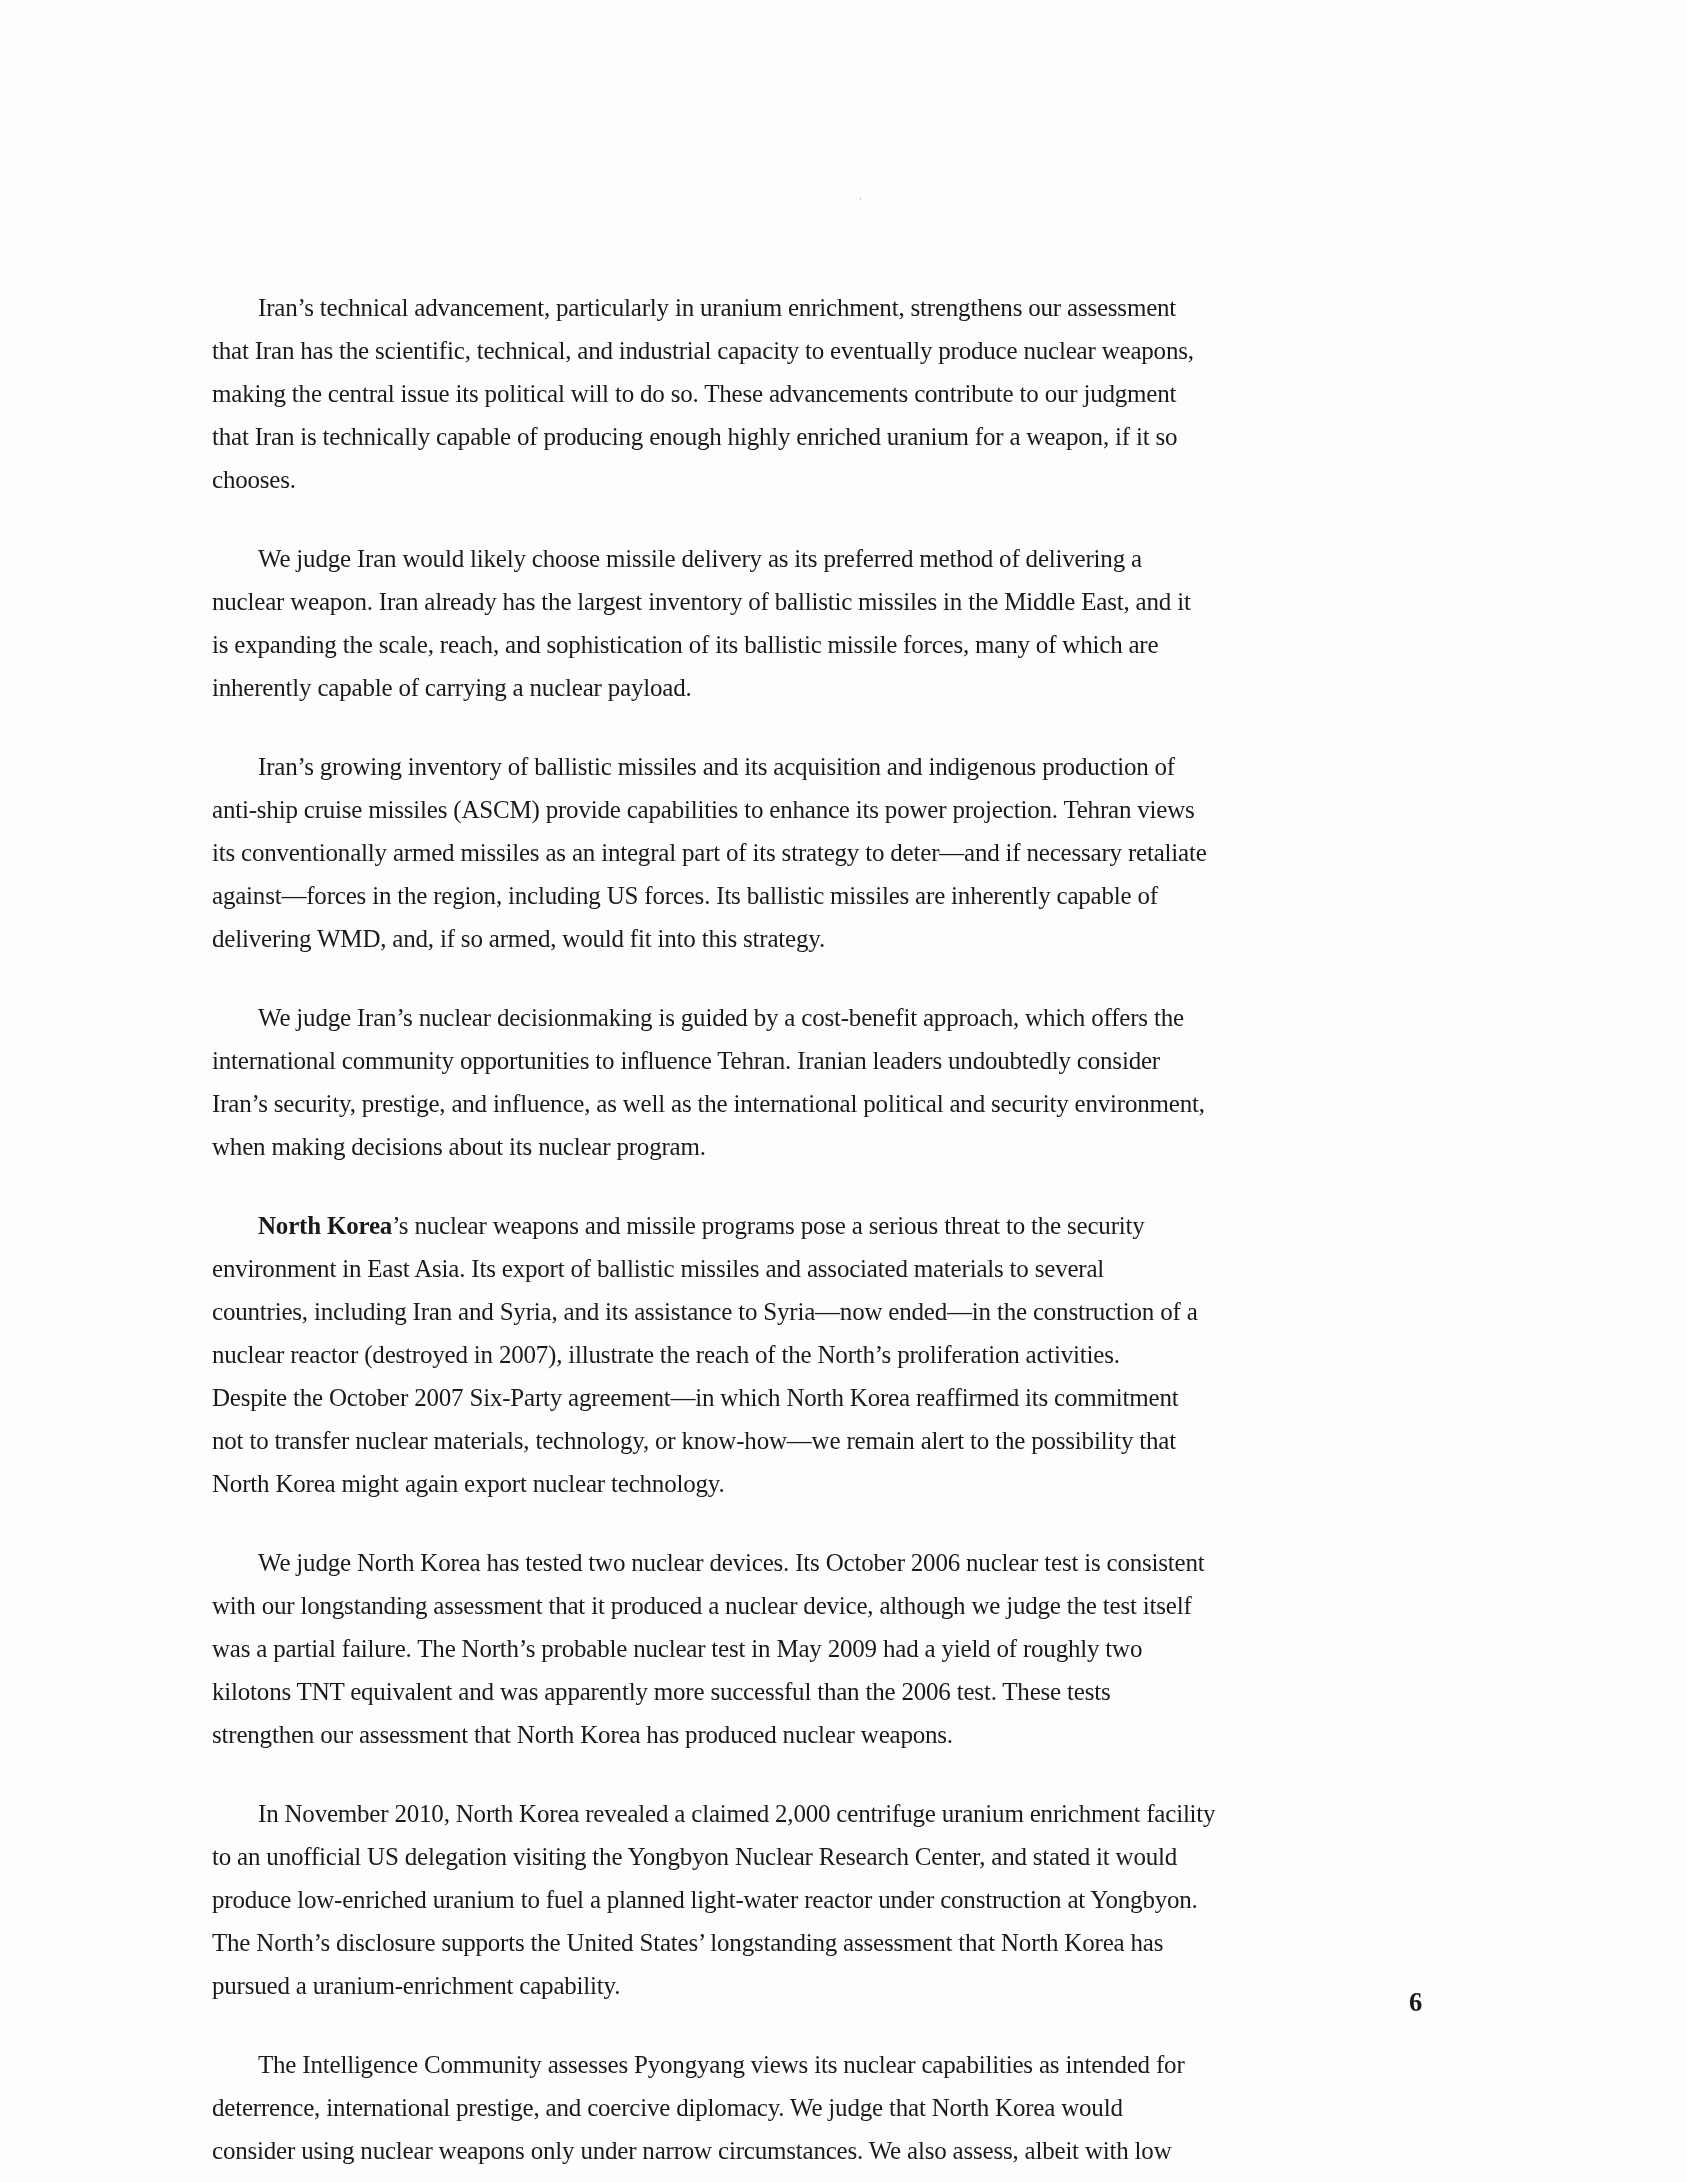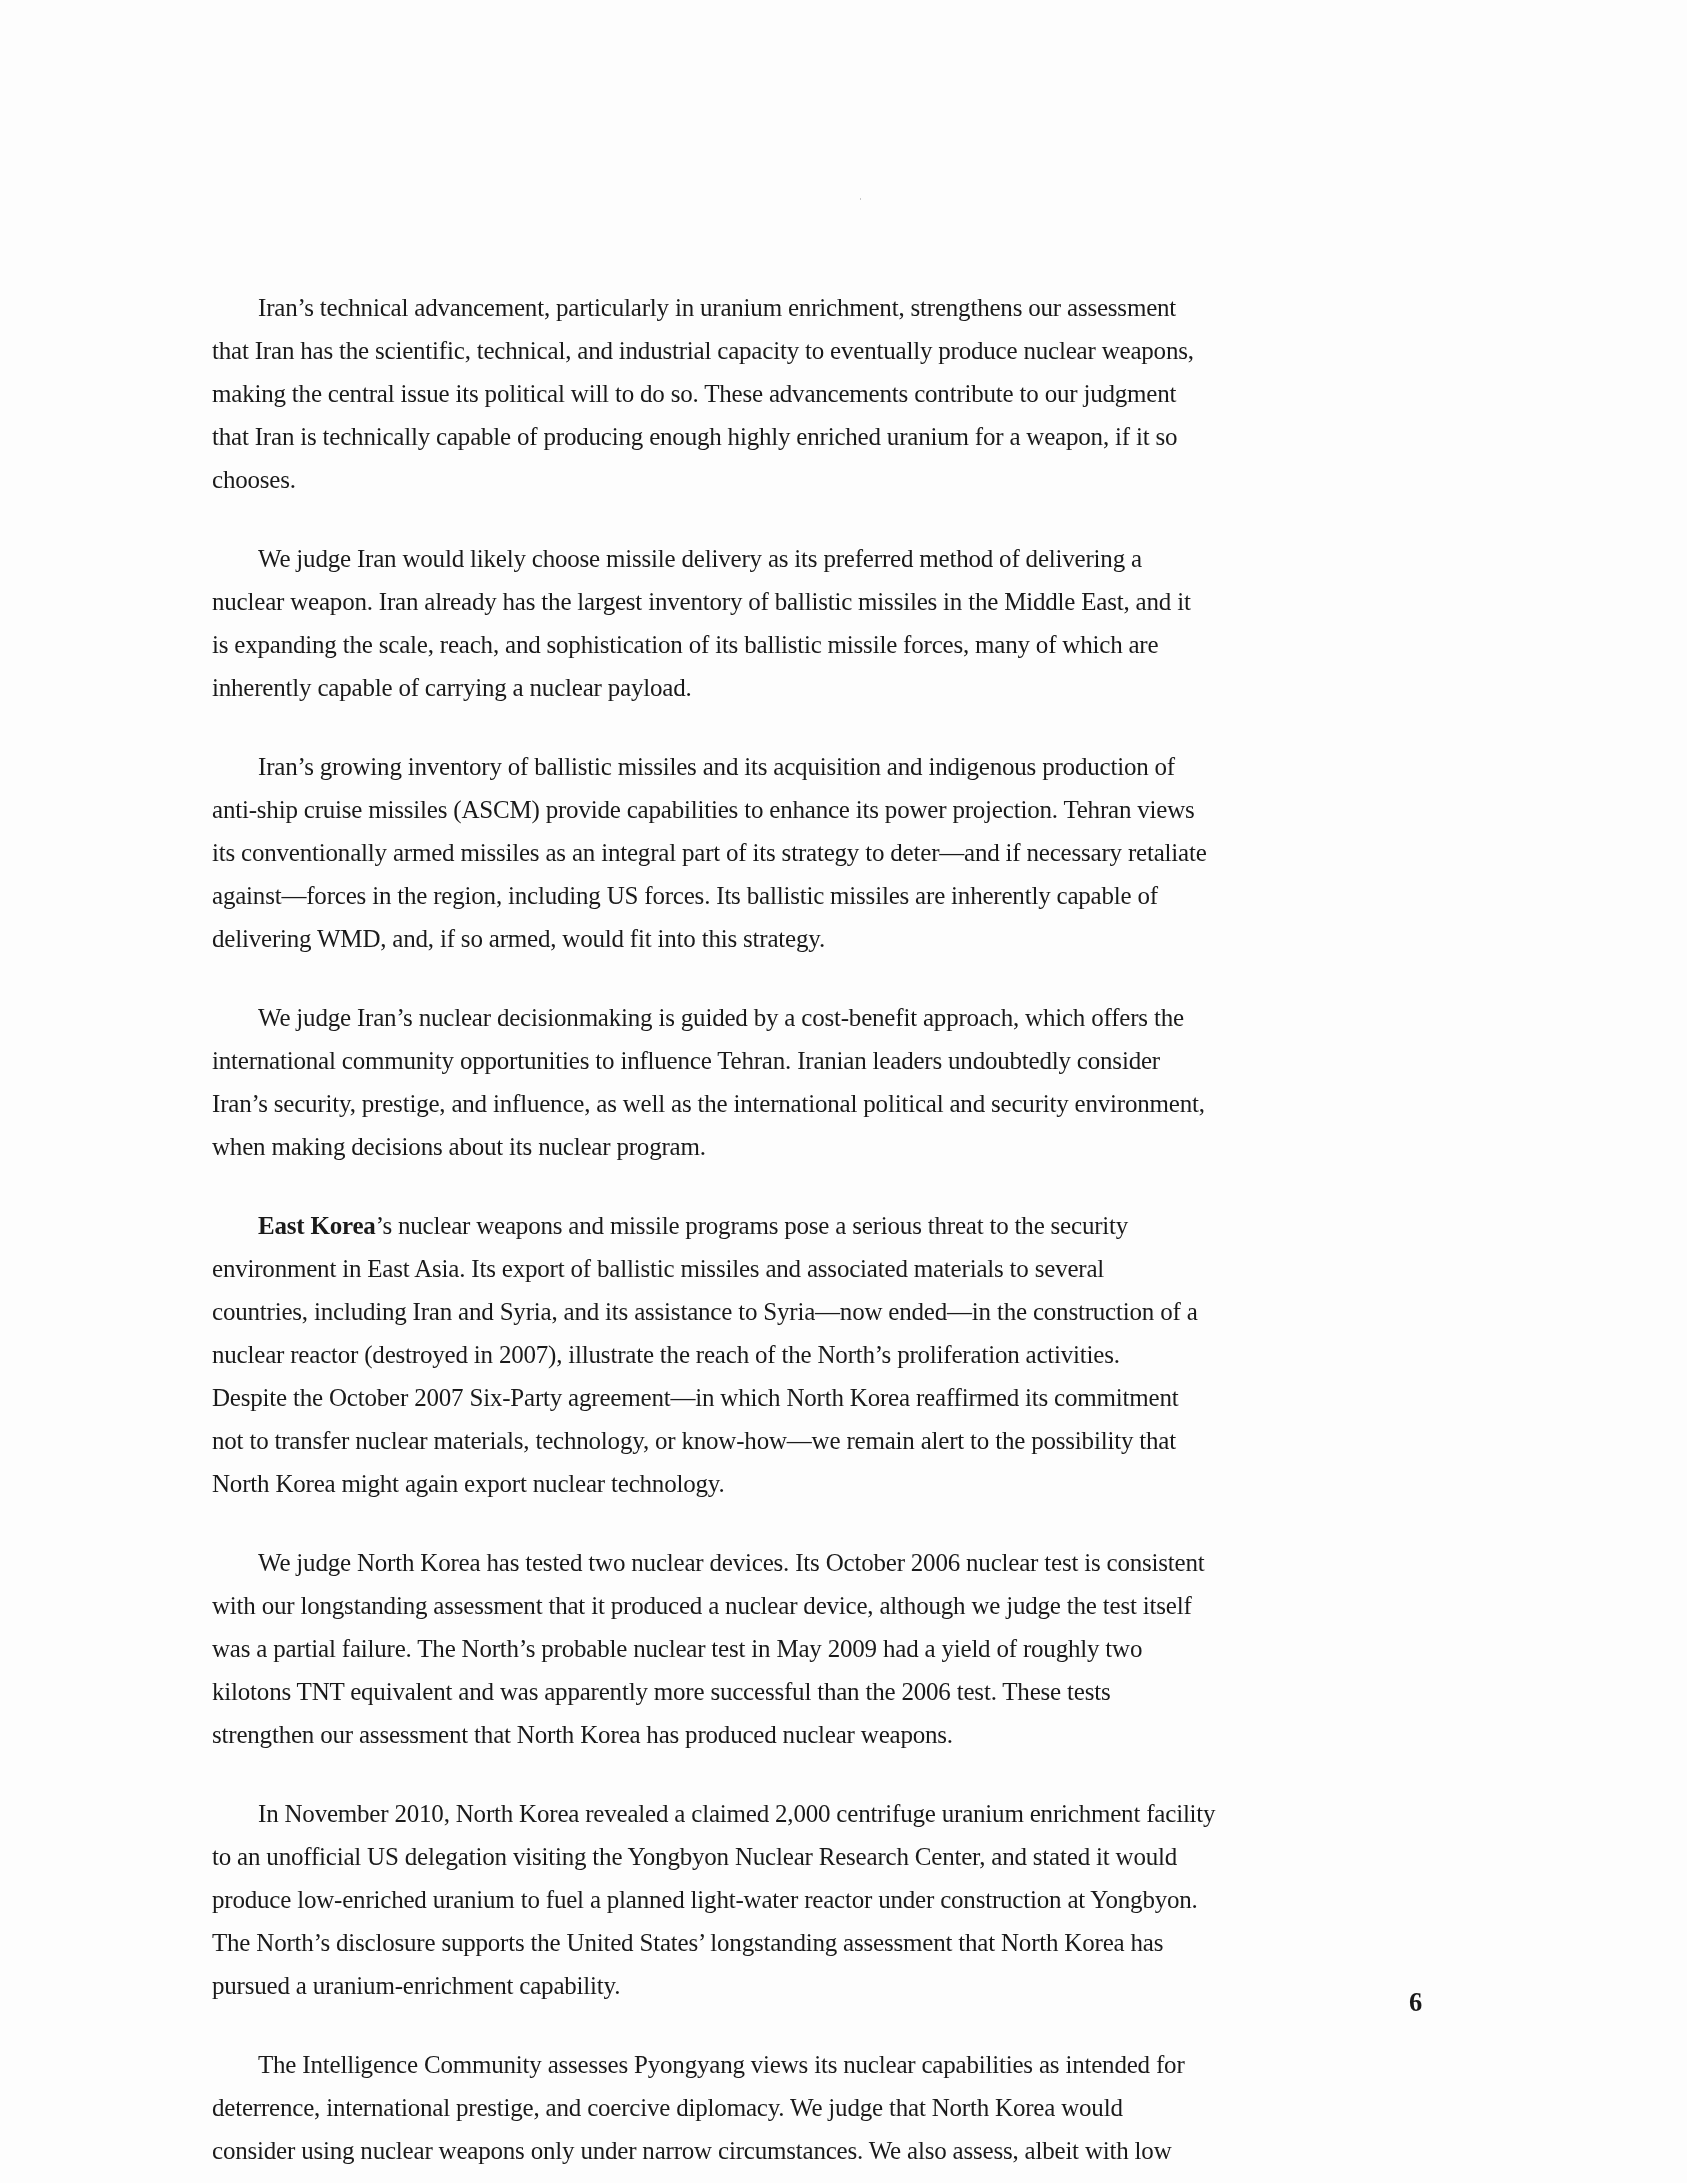--- a/index.html
+++ b/index.html
@@ -78,21 +78,21 @@
 anti-ship cruise missiles (ASCM) provide capabilities to enhance its power projection.  Tehran views
 its conventionally armed missiles as an integral part of its strategy to deter—and if necessary retaliate
 against—forces in the region, including US forces.  Its ballistic missiles are inherently capable of
 delivering WMD, and, if so armed, would fit into this strategy.</span></p>
 
     <p class="para"><span class="bold"></span><span>We judge Iran’s nuclear decisionmaking is guided by a cost-benefit approach, which offers the
 international community opportunities to influence Tehran.  Iranian leaders undoubtedly consider
 Iran’s security, prestige, and influence, as well as the international political and security environment,
 when making decisions about its nuclear program.</span></p>
 
-    <p class="para"><span class="bold">East Korea</span><span>’s nuclear weapons and missile programs pose a serious threat to the security
+    <p class="para"><span class="bold">North Korea</span><span>’s nuclear weapons and missile programs pose a serious threat to the security
 environment in East Asia.  Its export of ballistic missiles and associated materials to several
 countries, including Iran and Syria, and its assistance to Syria—now ended—in the construction of a
 nuclear reactor (destroyed in 2007), illustrate the reach of the North’s proliferation activities.
 Despite the October 2007 Six-Party agreement—in which North Korea reaffirmed its commitment
 not to transfer nuclear materials, technology, or know-how—we remain alert to the possibility that
 North Korea might again export nuclear technology.</span></p>
 
     <p class="para"><span class="bold"></span><span>We judge North Korea has tested two nuclear devices.  Its October 2006 nuclear test is consistent
 with our longstanding assessment that it produced a nuclear device, although we judge the test itself
 was a partial failure.  The North’s probable nuclear test in May 2009 had a yield of roughly two

